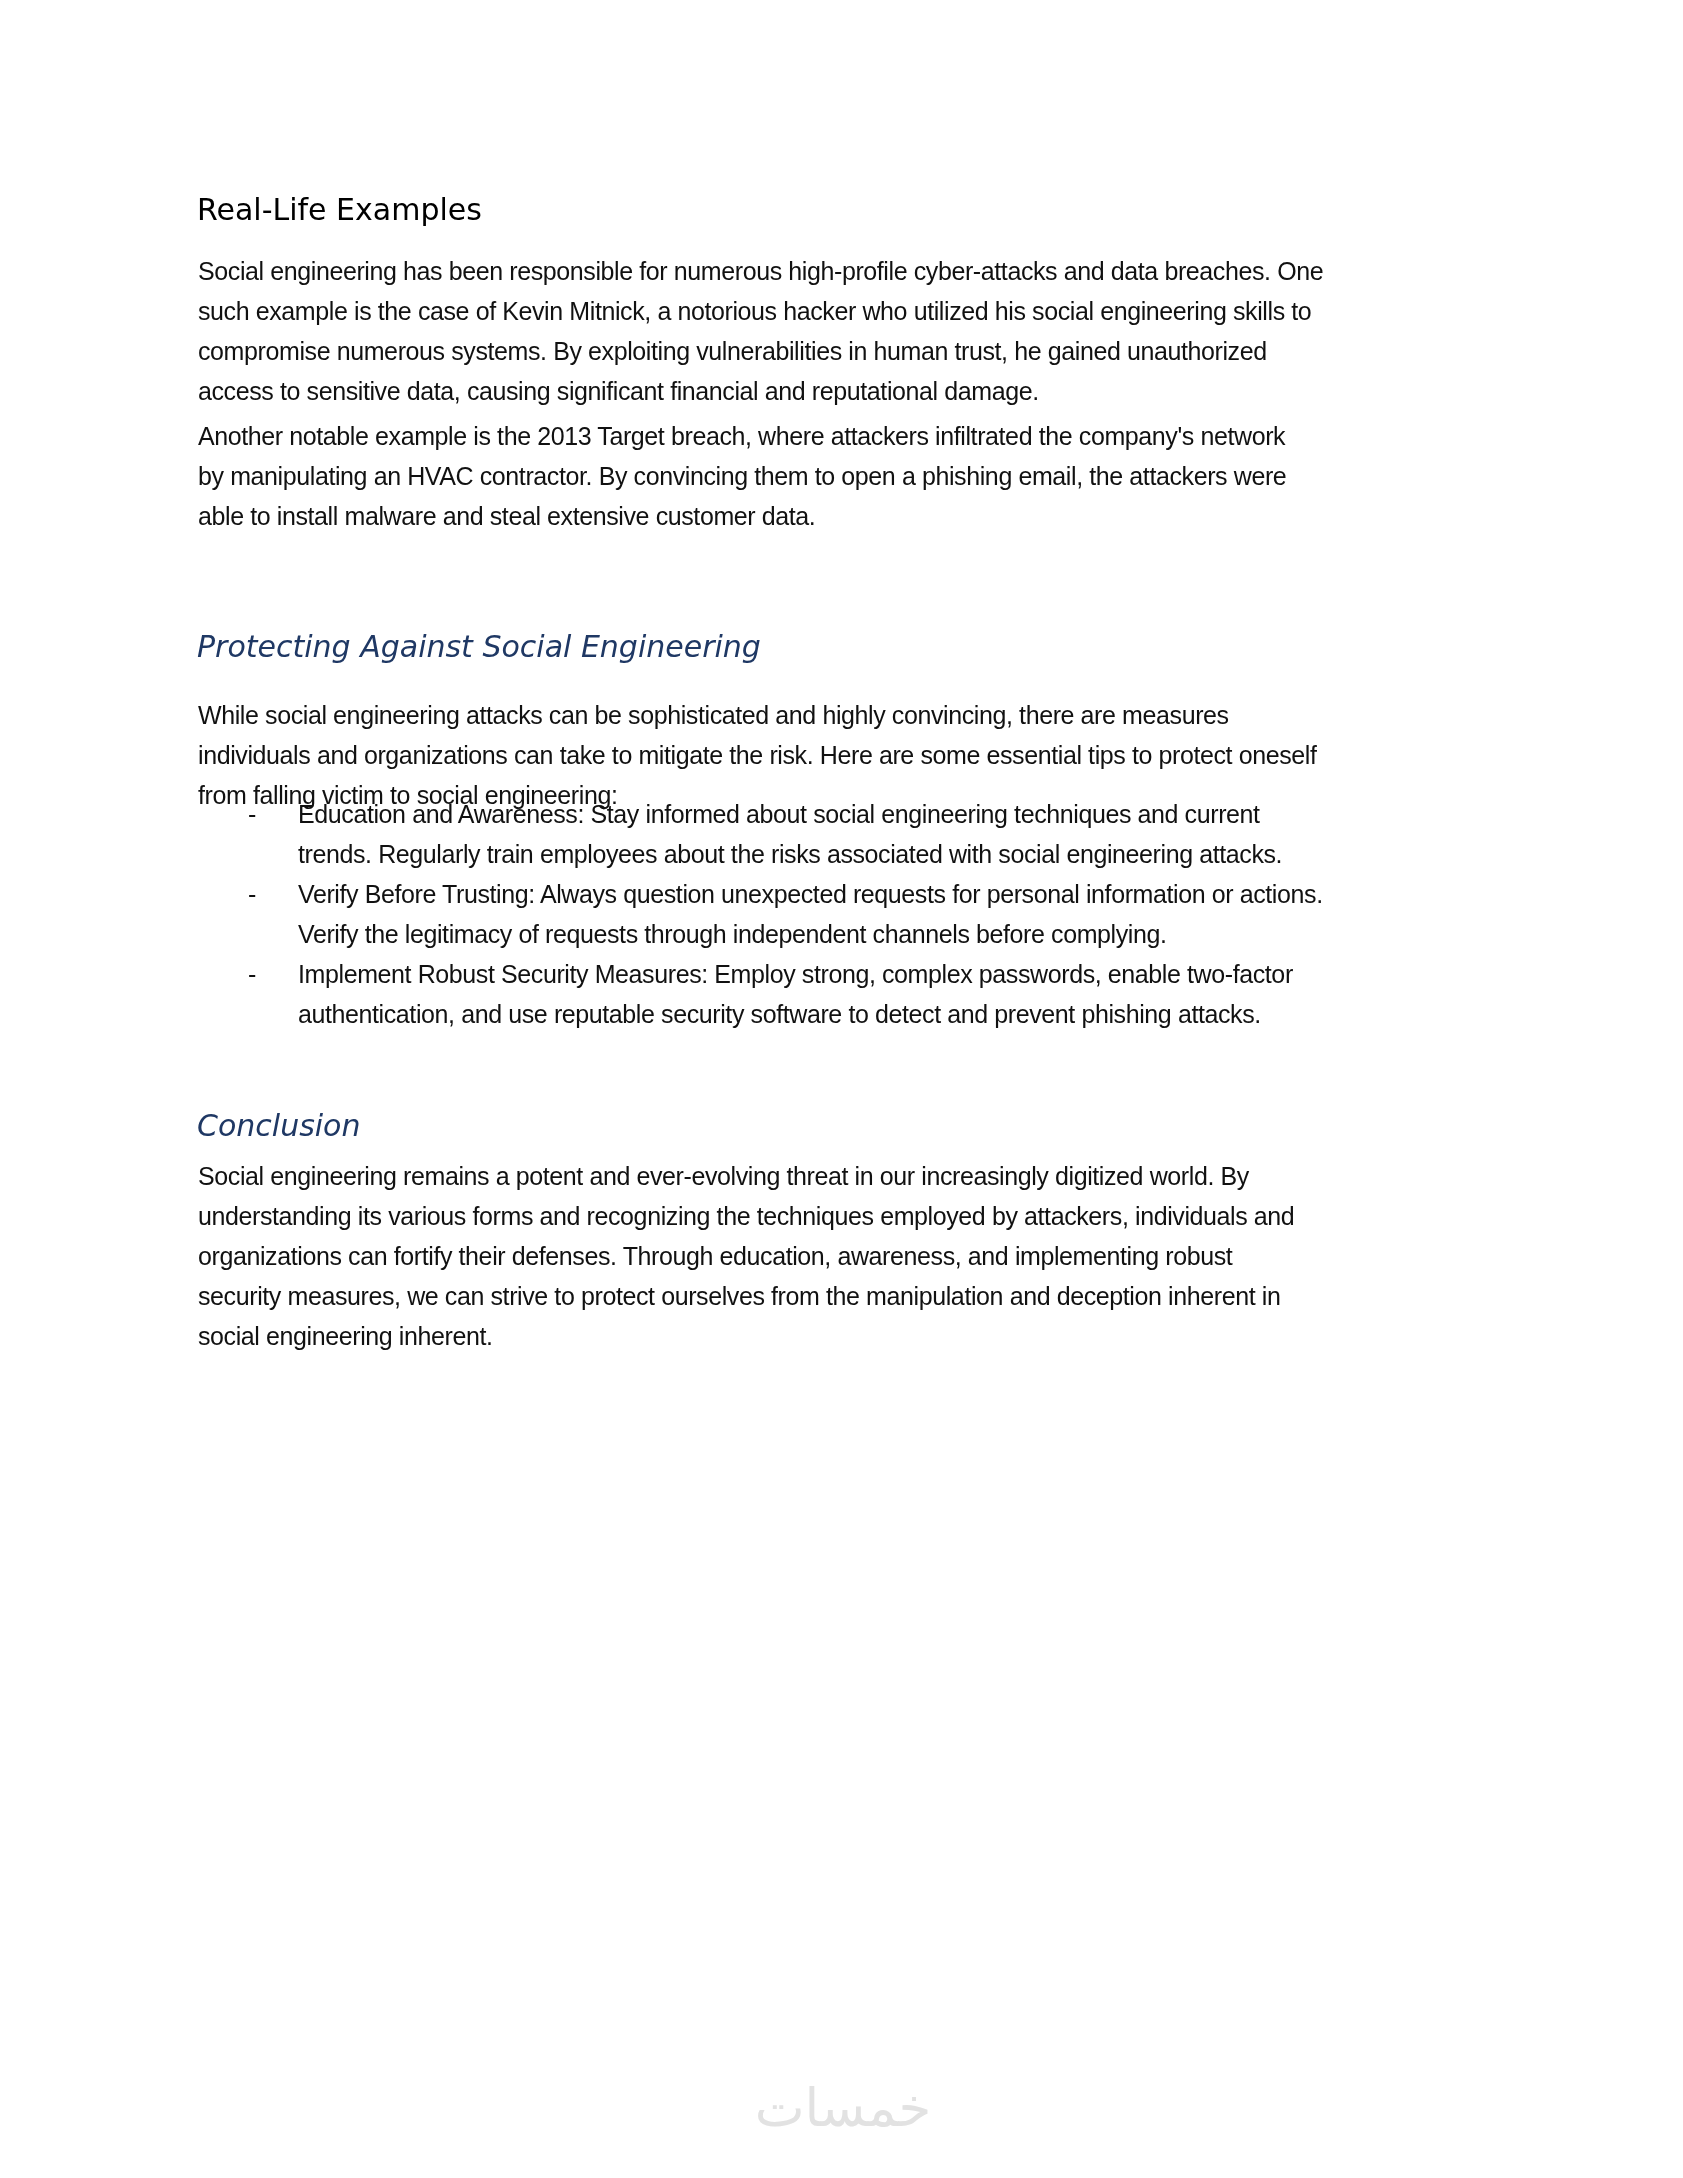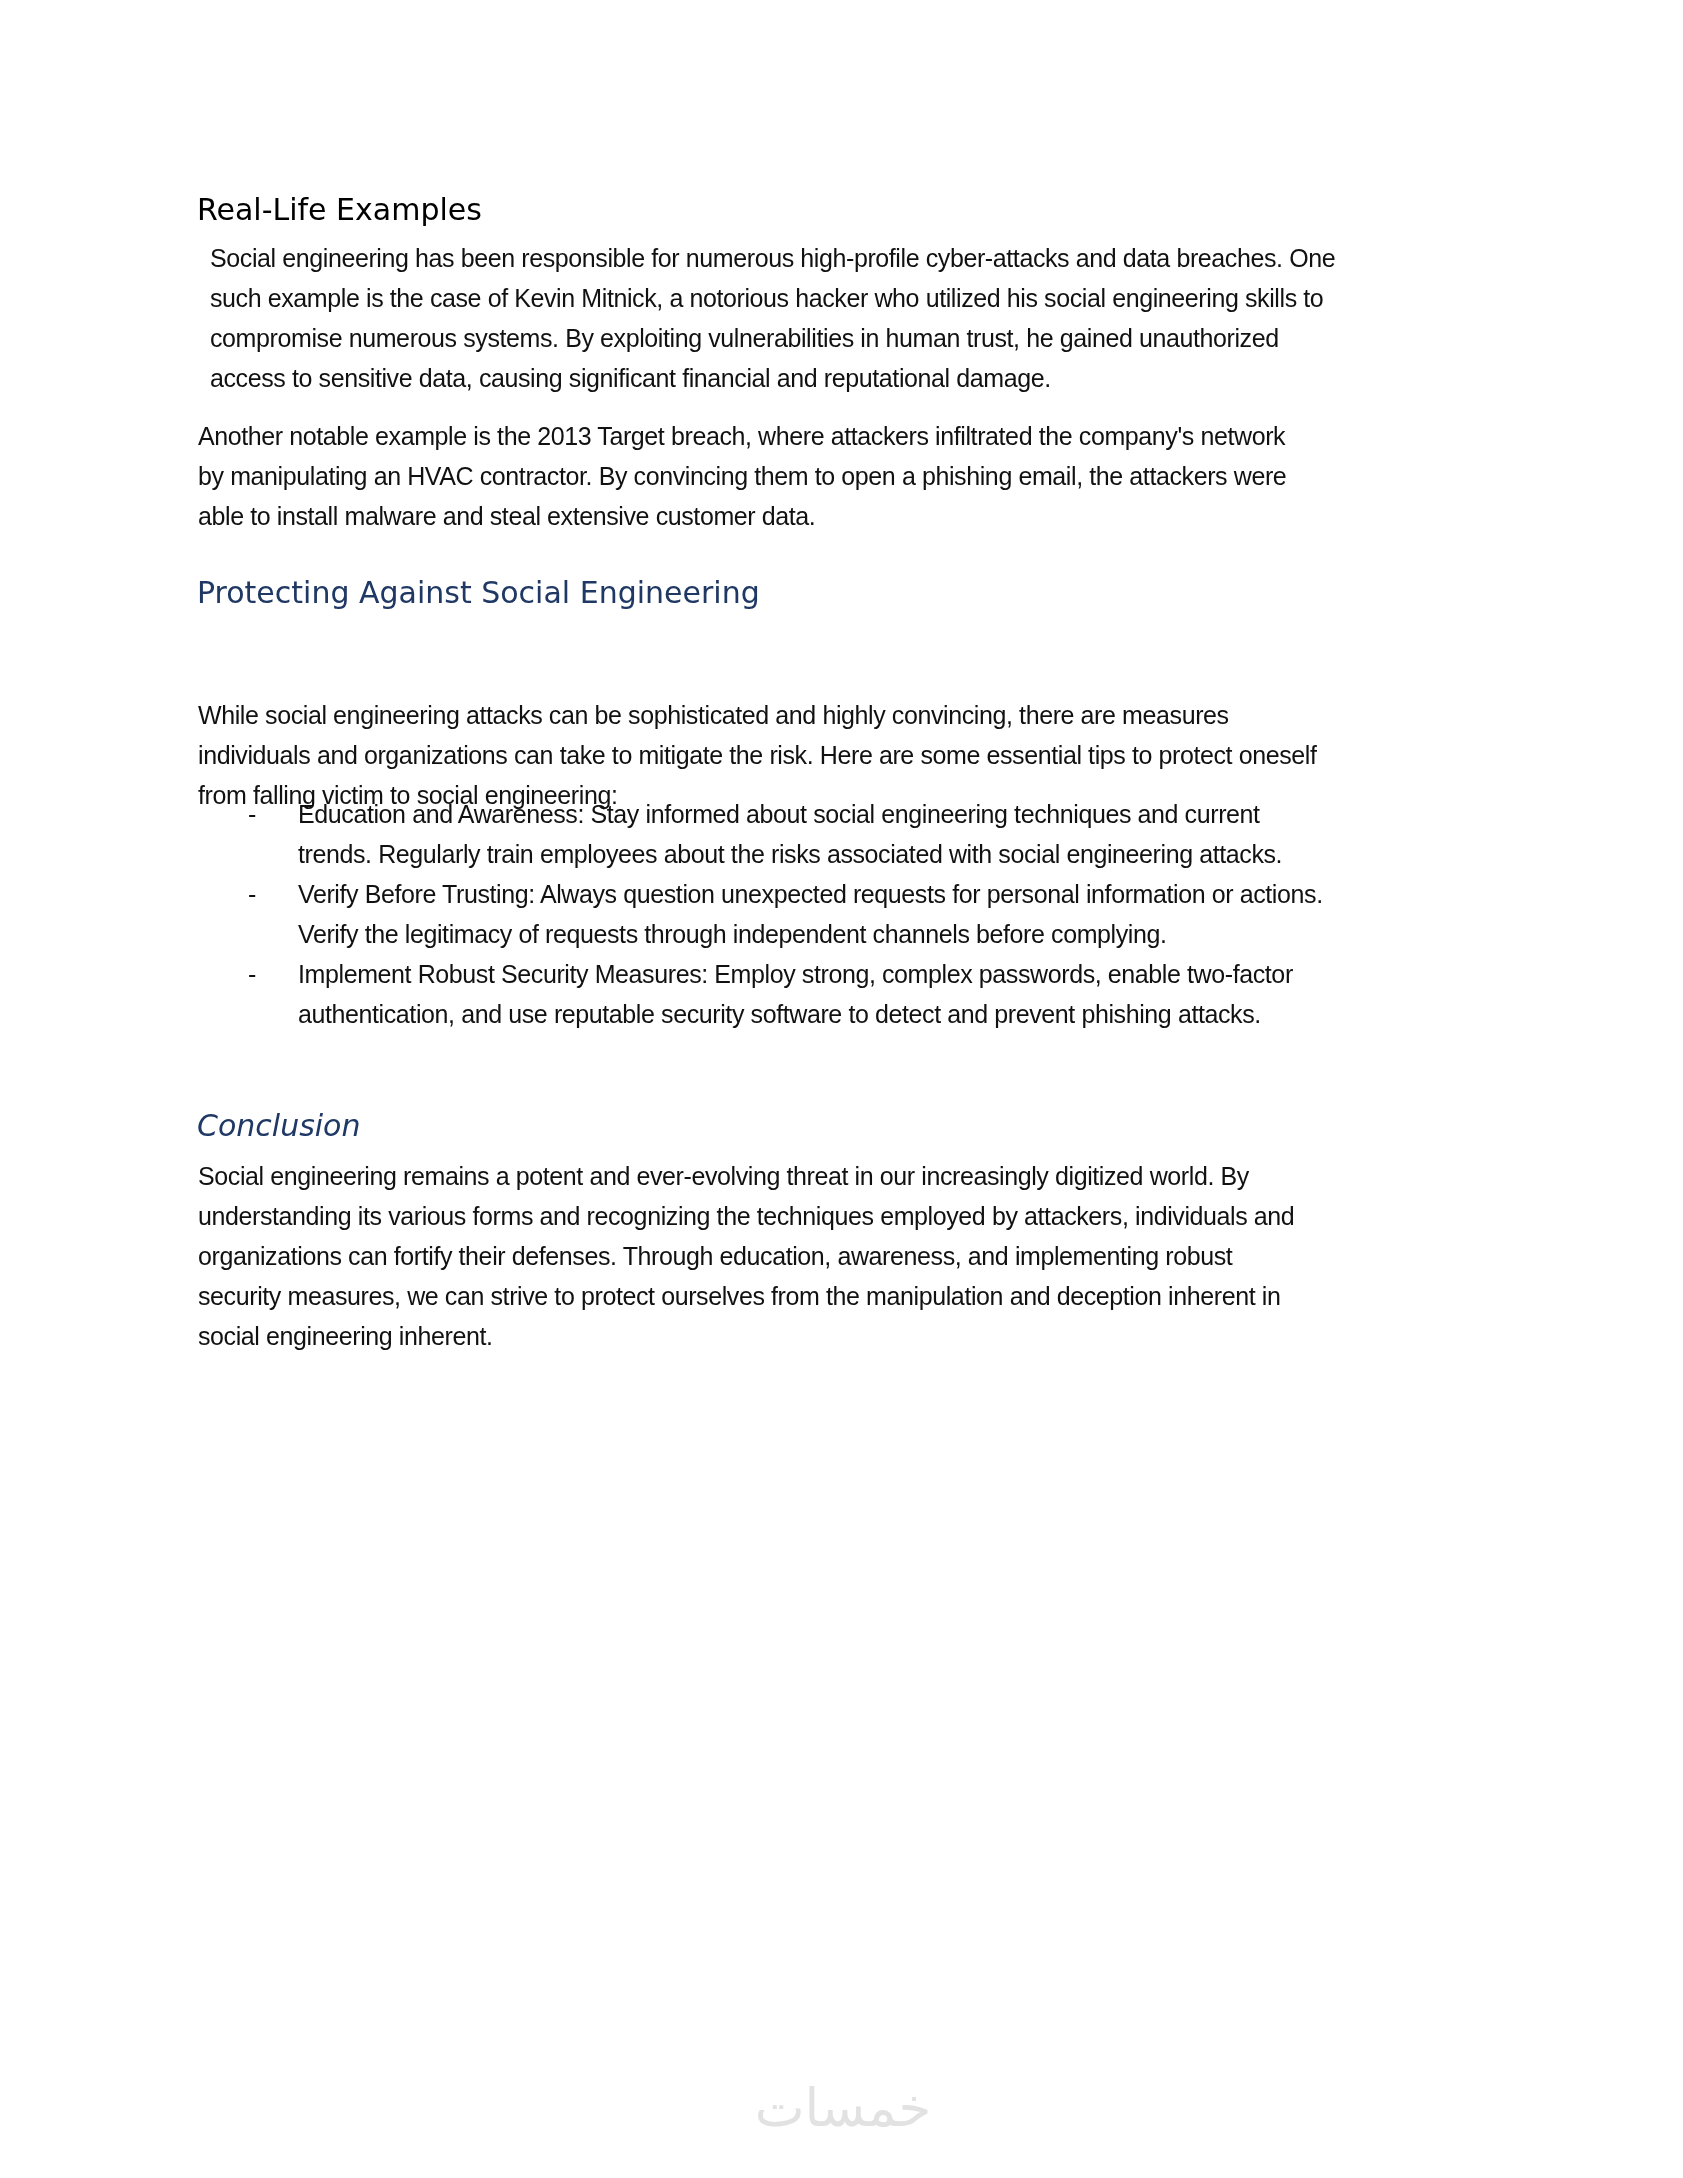--- a/index.html
+++ b/index.html
@@ -16,34 +16,34 @@
   .dash { position:absolute; left:50px; top:0; }
   .watermark { position:absolute; left:738px; top:2077px; width:210px; height:61px; color:#e2e2e2; font-family:"DejaVu Sans", sans-serif; font-size:53px; line-height:61px; text-align:center; direction:rtl; }
 </style>
 </head>
 <body>
 
 <div class="page">
 
   <h2 class="h h1c" style="top:192px;">Real-Life Examples</h2>
 
-  <p class="para" style="top:238px;margin-left:12px;">
+  <p class="para" style="top:251px;">
     <span class="line">Social engineering has been responsible for numerous high-profile cyber-attacks and data breaches. One</span>
     <span class="line">such example is the case of Kevin Mitnick, a notorious hacker who utilized his social engineering skills to</span>
     <span class="line">compromise numerous systems. By exploiting vulnerabilities in human trust, he gained unauthorized</span>
     <span class="line">access to sensitive data, causing significant financial and reputational damage.</span>
   </p>
 
   <p class="para" style="top:416px;">
     <span class="line">Another notable example is the 2013 Target breach, where attackers infiltrated the company's network</span>
     <span class="line">by manipulating an HVAC contractor. By convincing them to open a phishing email, the attackers were</span>
     <span class="line">able to install malware and steal extensive customer data.</span>
   </p>
 
-  <h2 class="h h2c" style="top:575px;">Protecting Against Social Engineering</h2>
+  <h2 class="h h2c" style="top:629px;font-style:italic;">Protecting Against Social Engineering</h2>
 
   <p class="para" style="top:655px;margin-top:40px;">
     <span class="line">While social engineering attacks can be sophisticated and highly convincing, there are measures</span>
     <span class="line">individuals and organizations can take to mitigate the risk. Here are some essential tips to protect oneself</span>
     <span class="line">from falling victim to social engineering:</span>
   </p>
 
   <ul class="bullets" style="top:794px;">
     <li class="bullet">
       <span class="dash">-</span>

